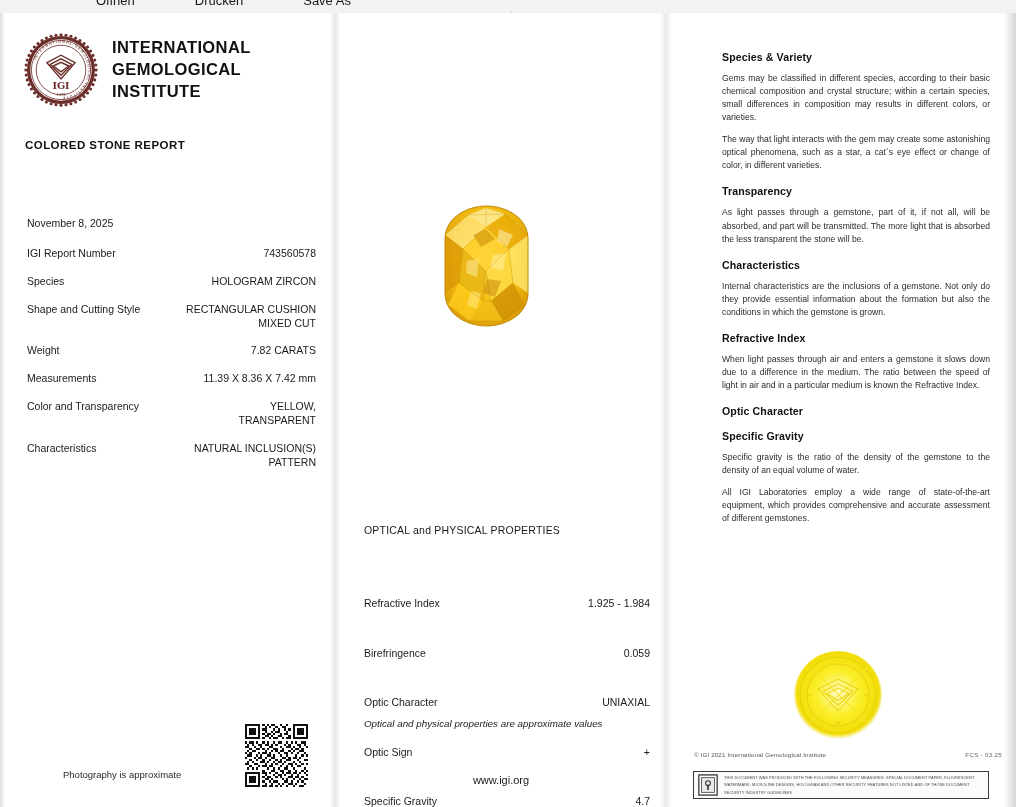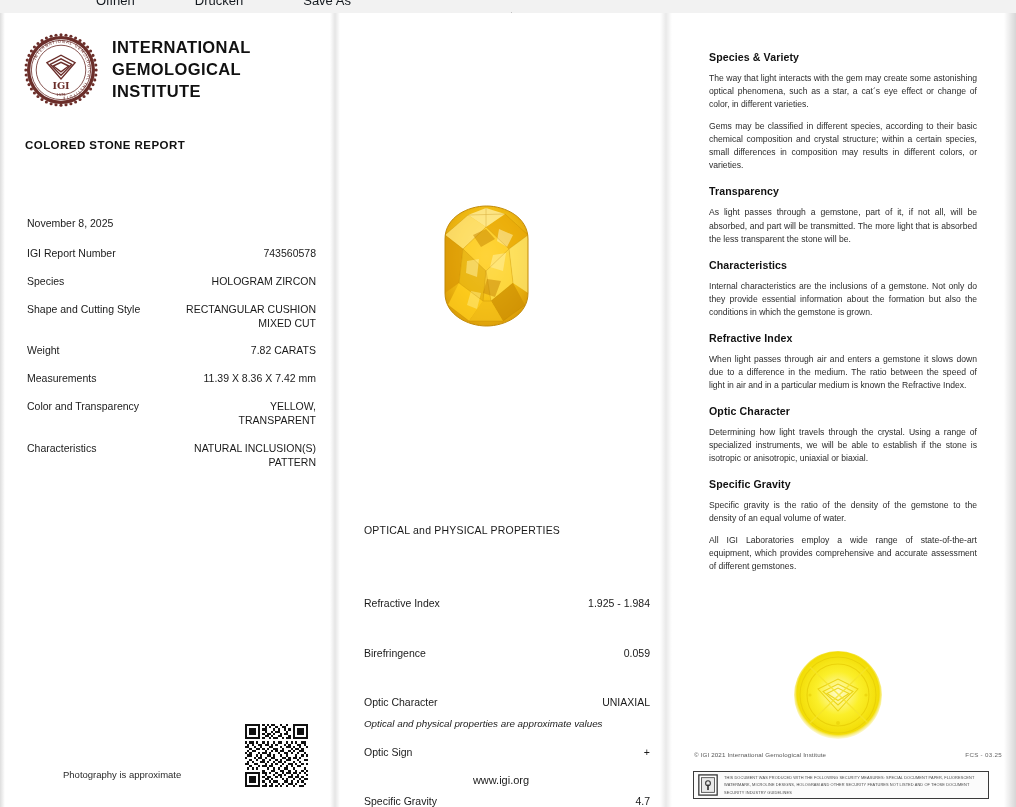--- a/index.html
+++ b/index.html
@@ -222,21 +222,21 @@
   }
 
   
   #panel-right {
     position: absolute;
     left: 672px; top: 0;
     width: 344px; height: 794px;
   }
   #info-sections {
     position: absolute;
-    left: 37px; top: 38px;
+    left: 50px; top: 38px;
     width: 268px;
   }
   .info-block { margin-bottom: 13px; }
   .info-head {
     font-size: 10.6px;
     font-weight: bold;
     color: #111111;
     margin-bottom: 9px;
     letter-spacing: 0.1px;
   }
@@ -731,38 +731,37 @@
       </div>
     <div id="optical-note">Optical and physical properties are approximate values</div>
     <div id="website">www.igi.org</div>
   </div>
 
   <div id="panel-right">
 
     <div id="info-sections">
         <div class="info-block">
           <div class="info-head">Species &amp; Variety</div>
+          <div class="info-para">Gems may be classified in different species, according to their basic chemical composition and crystal structure; within a certain species, small differences in composition may results in different colors, or varieties.</div>
           <div class="info-para">The way that light interacts with the gem may create some astonishing optical phenomena, such as a star, a cat´s eye effect or change of color, in different varieties.</div>
-          <div class="info-para">Gems may be classified in different species, according to their basic chemical composition and crystal structure; within a certain species, small differences in composition may results in different colors, or varieties.</div>
         </div>
         <div class="info-block">
           <div class="info-head">Transparency</div>
           <div class="info-para">As light passes through a gemstone, part of it, if not all, will be absorbed, and part will be transmitted. The more light that is absorbed the less transparent the stone will be.</div>
         </div>
         <div class="info-block">
           <div class="info-head">Characteristics</div>
           <div class="info-para">Internal characteristics are the inclusions of a gemstone. Not only do they provide essential information  about the formation but also the conditions in which the gemstone is grown.</div>
         </div>
         <div class="info-block">
           <div class="info-head">Refractive Index</div>
           <div class="info-para">When light passes through air and enters a gemstone it slows down due to a difference in the medium. The ratio between the speed of light in air and in a particular medium is known the Refractive Index.</div>
         </div>
         <div class="info-block">
           <div class="info-head">Optic Character</div>
-          <div class="info-para">Determining how light travels through the crystal. Using a range of specialized instruments, we will be able to establish if the stone is isotropic or anisotropic, uniaxial or biaxial.</div>
         </div>
         <div class="info-block">
           <div class="info-head">Specific Gravity</div>
           <div class="info-para">Specific gravity is the ratio of the density of the gemstone to the density of an equal volume of water.</div>
           <div class="info-para">All IGI Laboratories employ a wide range of state-of-the-art equipment, which provides comprehensive and accurate assessment of different gemstones.</div>
         </div>
       </div>
 
     <svg id="hologram" viewBox="0 0 116 104">
       <defs>

